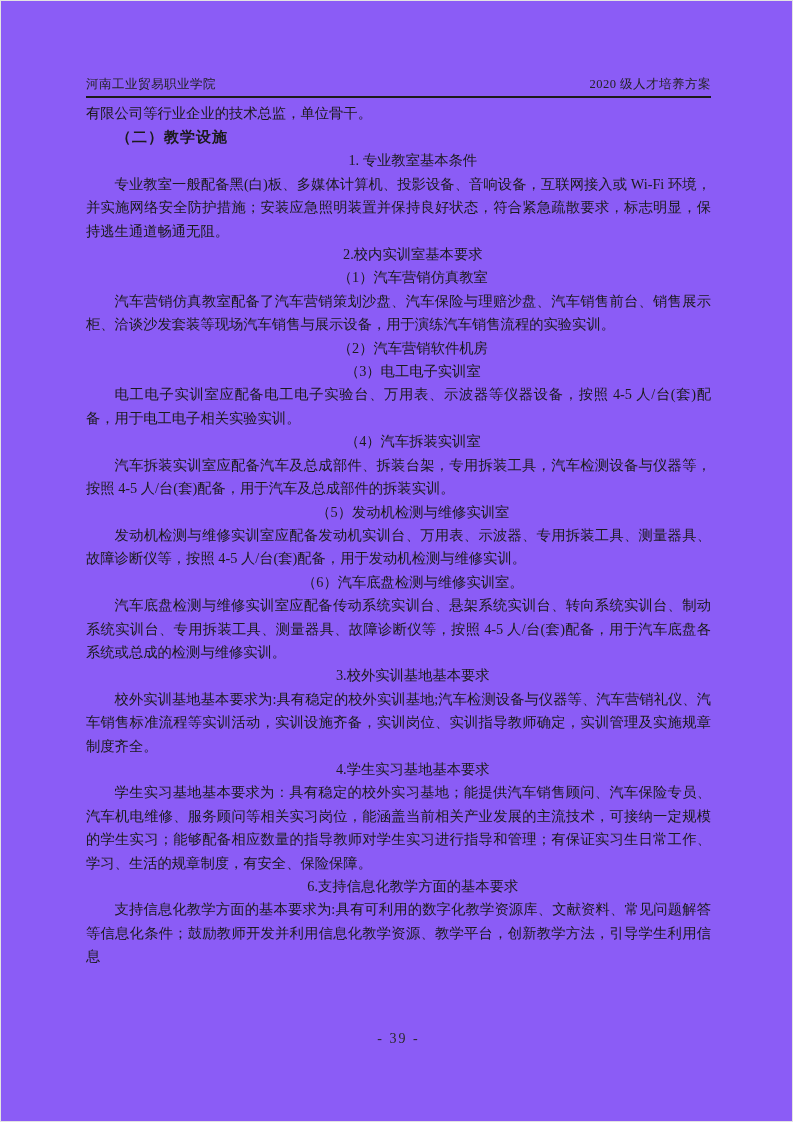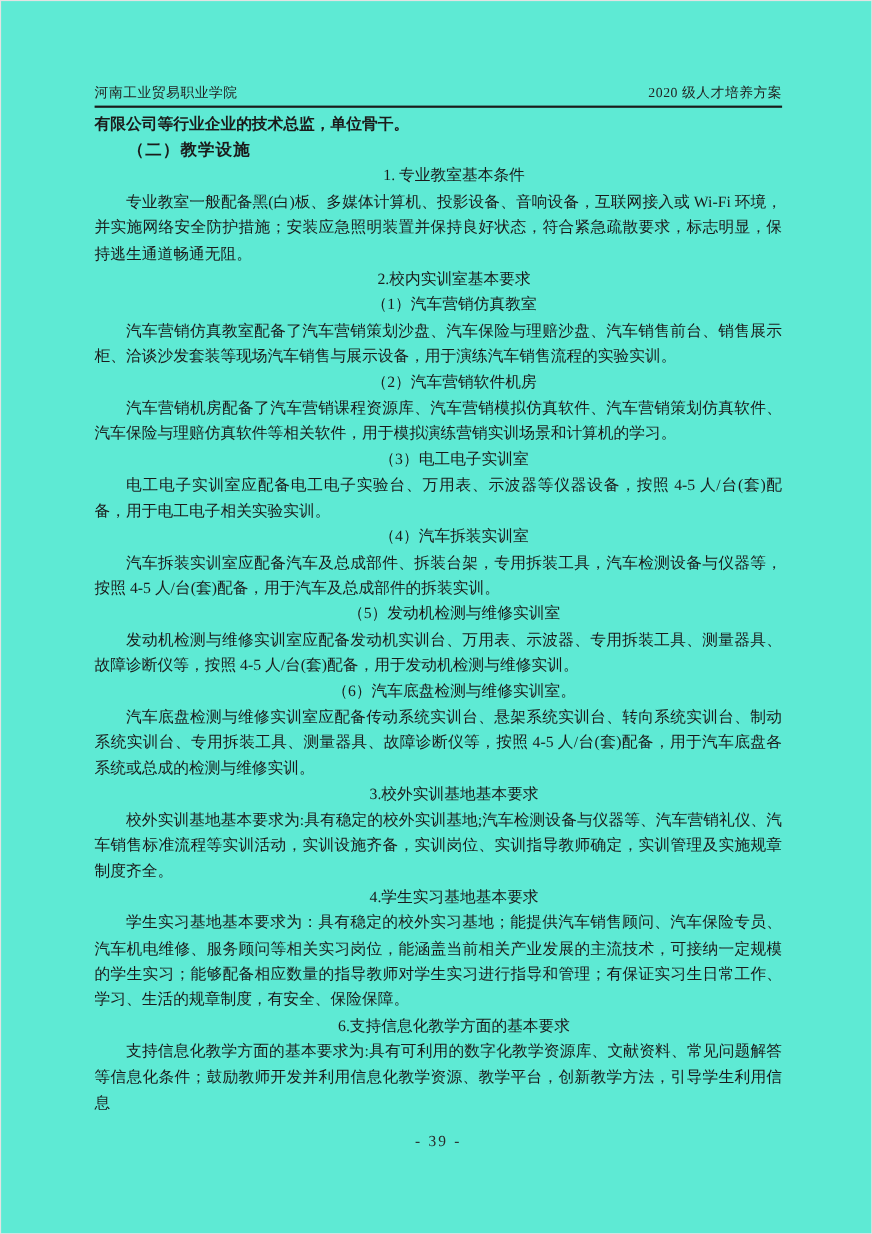--- a/index.html
+++ b/index.html
@@ -6,21 +6,21 @@
     margin: 0;
     padding: 0;
     background: #f2f2f2;
     font-family: "Liberation Serif", "DejaVu Serif", serif;
   }
   .page {
     position: relative;
     width: 793px;
     height: 1122px;
     margin: 0 auto;
-    background: #5eead4;
+    background: #8b5cf6;
     border: 1px solid #e3e3e3;
     box-sizing: border-box;
     color: #1b1b1b;
     overflow: hidden;
   }
   .header {
     position: absolute;
     top: 75px;
     left: 85px;
     width: 625px;
@@ -44,21 +44,21 @@
     position: absolute;
     top: 101px;
     left: 85px;
     width: 625px;
     font-size: 14.3px;
     line-height: 23.4px;
     text-align: justify;
     color: #1b1b1b;
   }
   .body p { margin: 0; }
-  .continuation { text-indent: 0; font-weight: bold; }
+  .continuation { text-indent: 0; }
   .section-heading {
     font-size: 15px;
     font-weight: bold;
     line-height: 24px;
     margin: 5px 0 3px 0;
     text-indent: 2em;
     text-align: left;
     letter-spacing: 1px;
   }
   .item { text-indent: 2em; text-align: center; }
@@ -88,21 +88,20 @@
   <div class="body">
     <p class="continuation">有限公司等行业企业的技术总监，单位骨干。</p>
     <p class="section-heading">（二）教学设施</p>
 
     <p class="item">1. 专业教室基本条件</p>
     <p class="para">专业教室一般配备黑(白)板、多媒体计算机、投影设备、音响设备，互联网接入或 Wi-Fi 环境，并实施网络安全防护措施；安装应急照明装置并保持良好状态，符合紧急疏散要求，标志明显，保持逃生通道畅通无阻。</p>
     <p class="item">2.校内实训室基本要求</p>
     <p class="item">（1）汽车营销仿真教室</p>
     <p class="para">汽车营销仿真教室配备了汽车营销策划沙盘、汽车保险与理赔沙盘、汽车销售前台、销售展示柜、洽谈沙发套装等现场汽车销售与展示设备，用于演练汽车销售流程的实验实训。</p>
     <p class="item">（2）汽车营销软件机房</p>
-    <p class="para">汽车营销机房配备了汽车营销课程资源库、汽车营销模拟仿真软件、汽车营销策划仿真软件、汽车保险与理赔仿真软件等相关软件，用于模拟演练营销实训场景和计算机的学习。</p>
     <p class="item">（3）电工电子实训室</p>
     <p class="para">电工电子实训室应配备电工电子实验台、万用表、示波器等仪器设备，按照 4-5 人/台(套)配备，用于电工电子相关实验实训。</p>
     <p class="item">（4）汽车拆装实训室</p>
     <p class="para">汽车拆装实训室应配备汽车及总成部件、拆装台架，专用拆装工具，汽车检测设备与仪器等，按照 4-5 人/台(套)配备，用于汽车及总成部件的拆装实训。</p>
     <p class="item">（5）发动机检测与维修实训室</p>
     <p class="para">发动机检测与维修实训室应配备发动机实训台、万用表、示波器、专用拆装工具、测量器具、故障诊断仪等，按照 4-5 人/台(套)配备，用于发动机检测与维修实训。</p>
     <p class="item">（6）汽车底盘检测与维修实训室。</p>
     <p class="para">汽车底盘检测与维修实训室应配备传动系统实训台、悬架系统实训台、转向系统实训台、制动系统实训台、专用拆装工具、测量器具、故障诊断仪等，按照 4-5 人/台(套)配备，用于汽车底盘各系统或总成的检测与维修实训。</p>
     <p class="item">3.校外实训基地基本要求</p>
     <p class="para">校外实训基地基本要求为:具有稳定的校外实训基地;汽车检测设备与仪器等、汽车营销礼仪、汽车销售标准流程等实训活动，实训设施齐备，实训岗位、实训指导教师确定，实训管理及实施规章制度齐全。</p>

